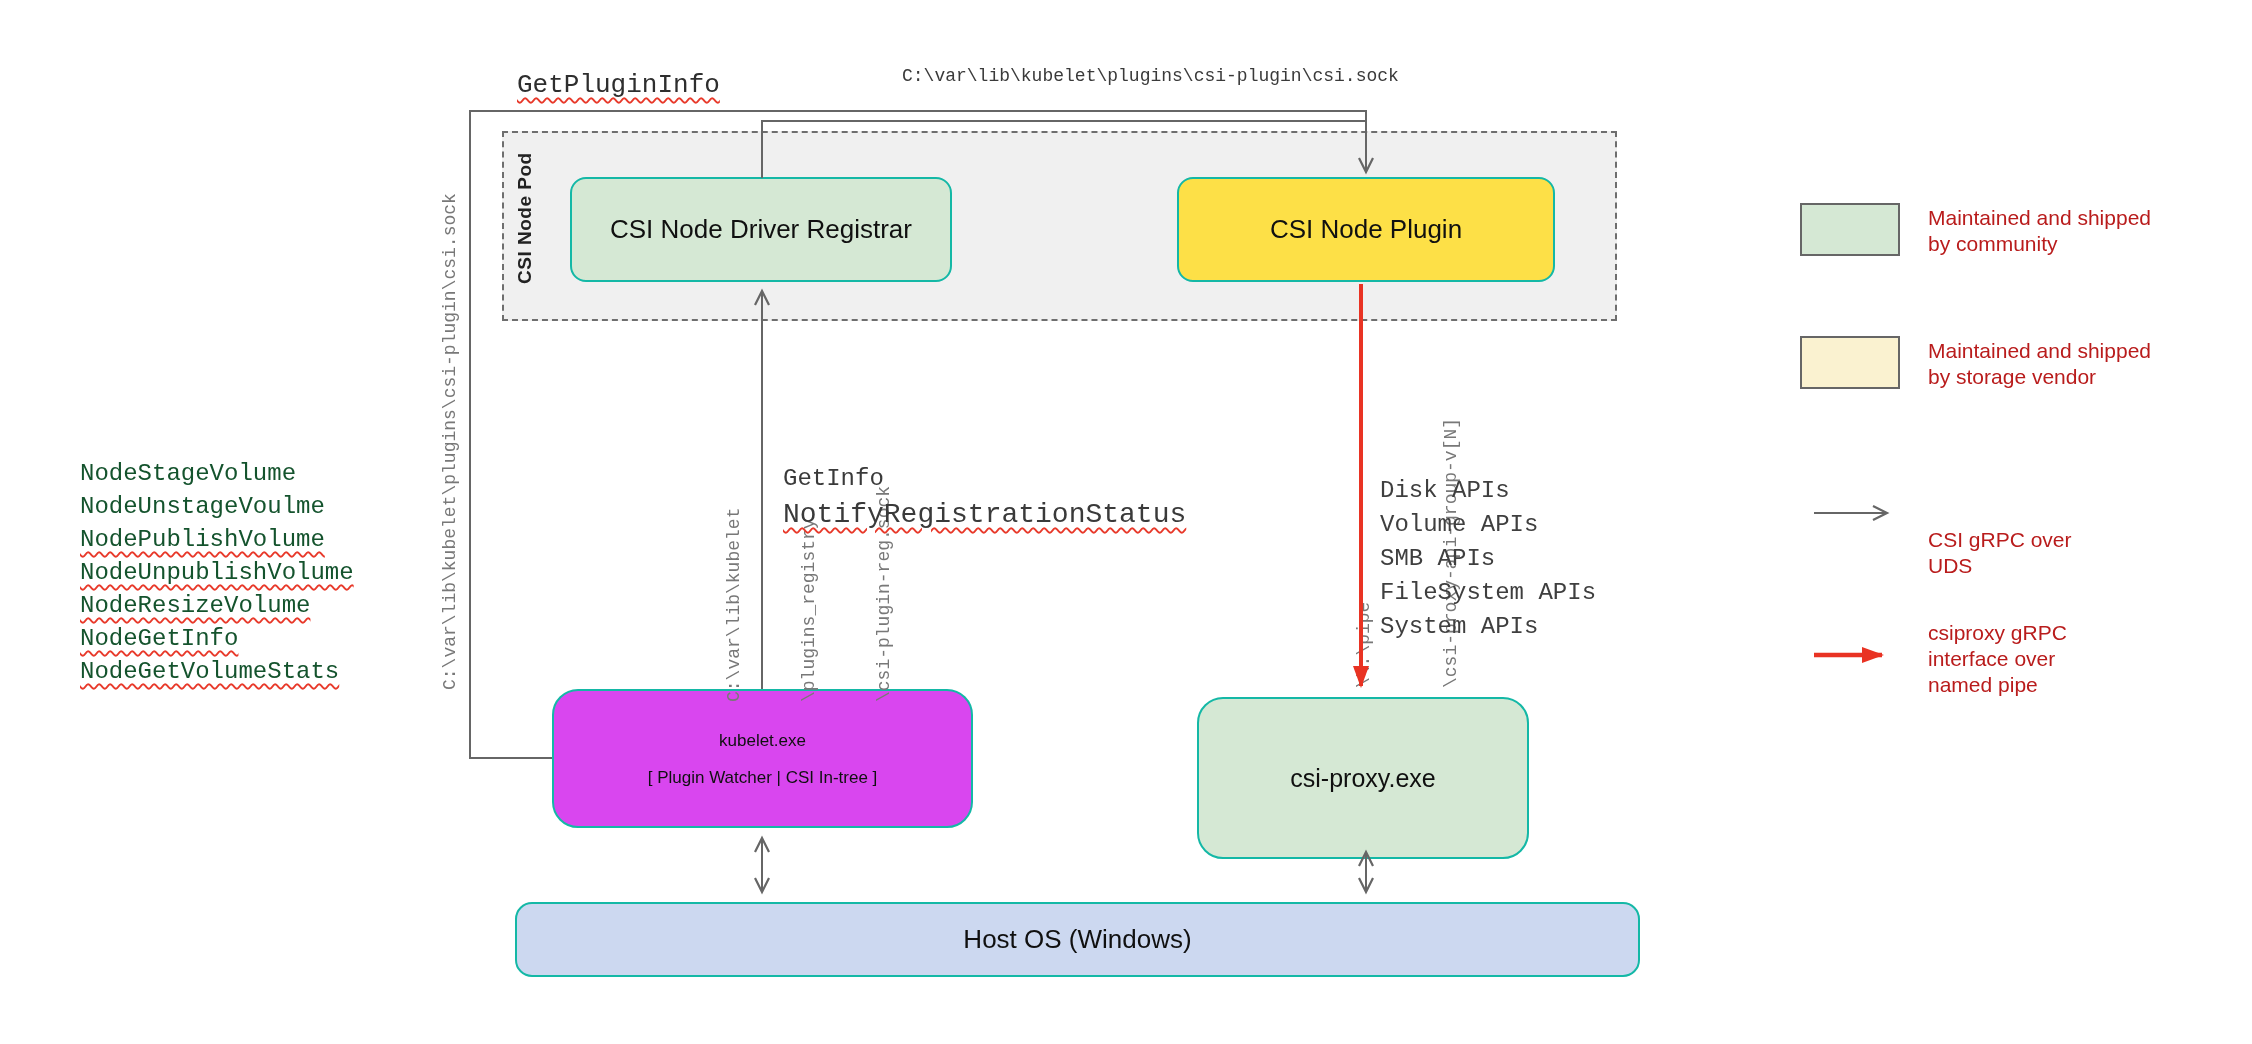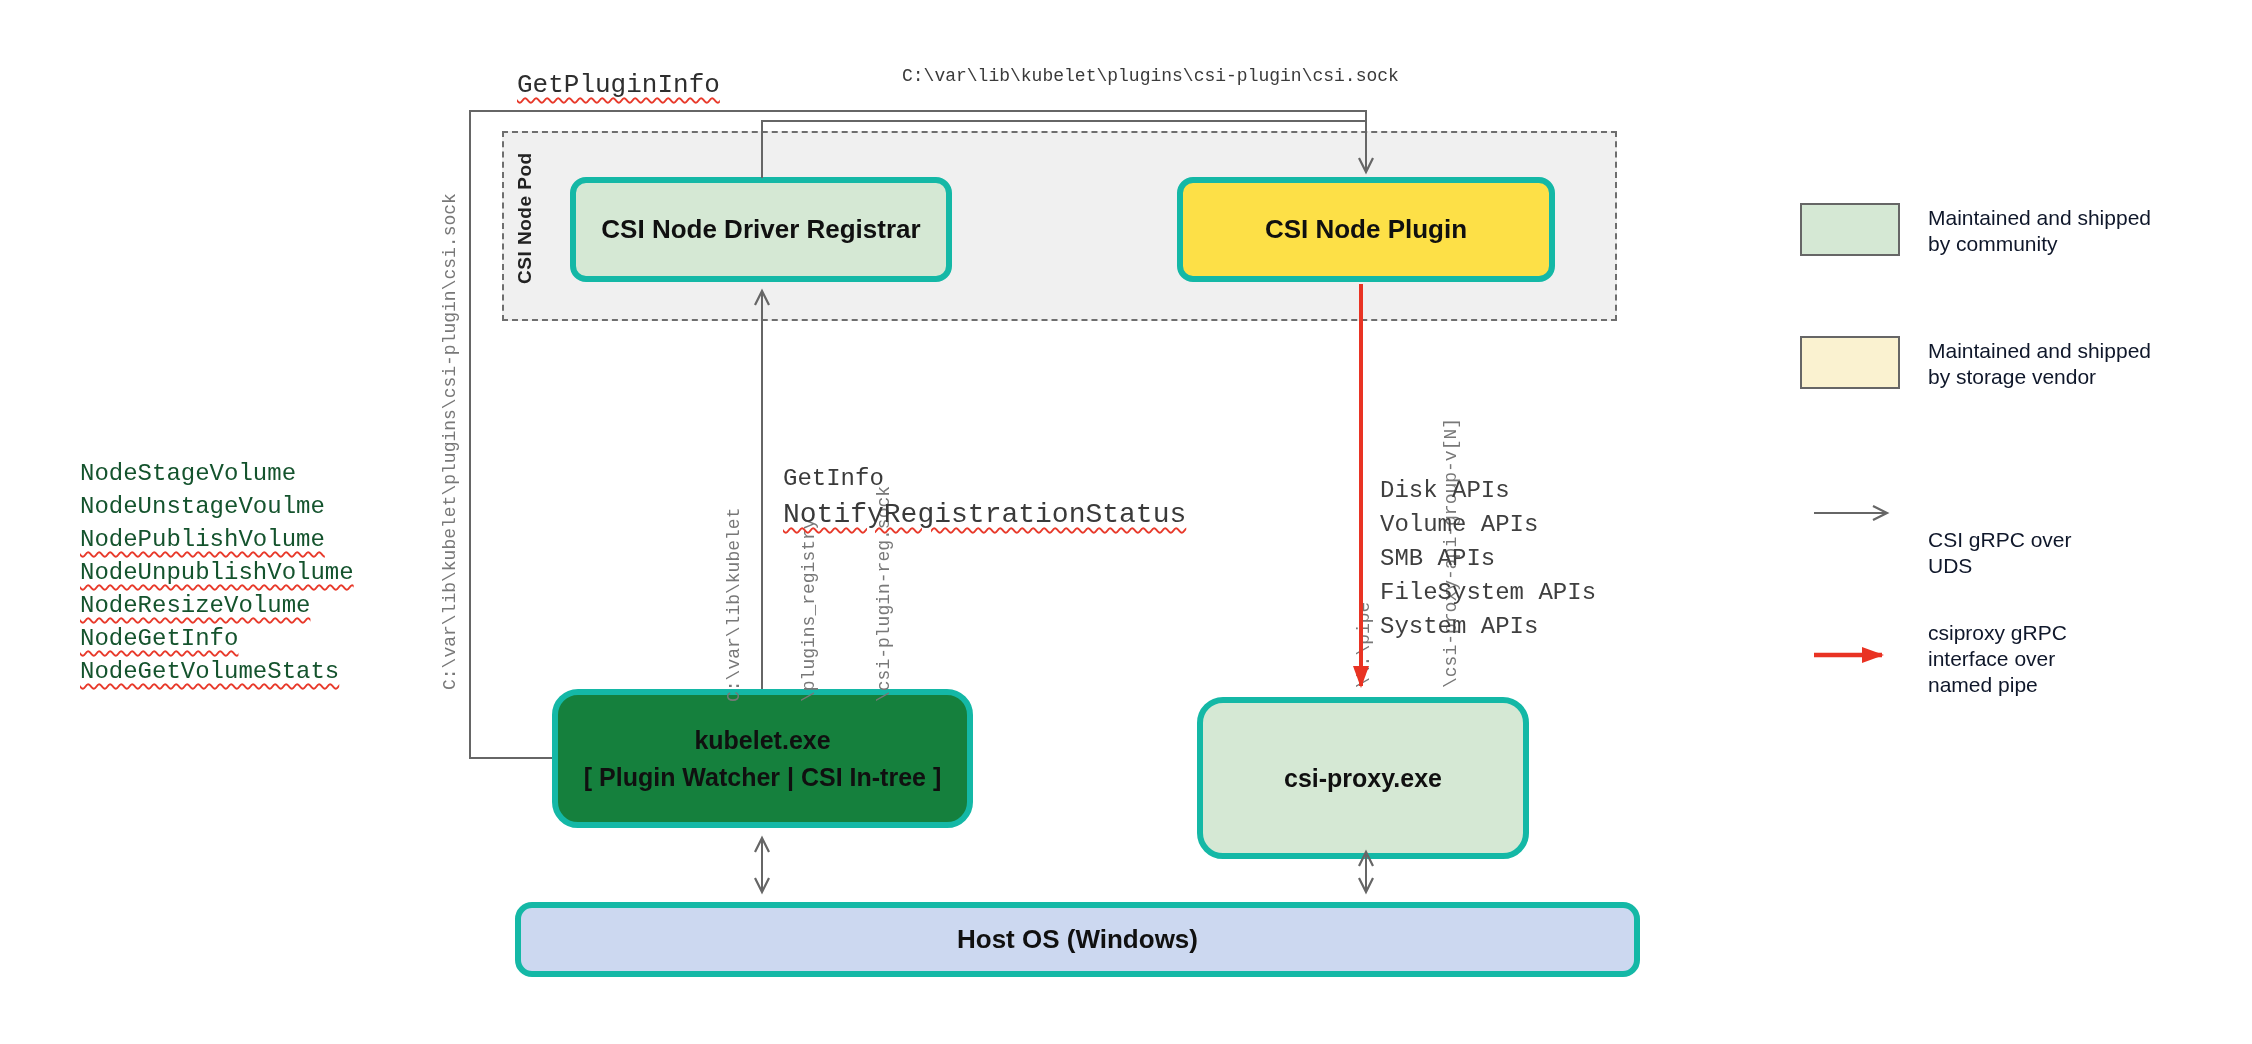--- a/index.html
+++ b/index.html
@@ -1,51 +1,51 @@
 <!DOCTYPE html>
 <html><head>
 <meta charset="utf-8">
 <style>
   html,body{margin:0;padding:0;background:#fff;}
   #canvas{position:relative;width:2252px;height:1044px;background:#ffffff;overflow:hidden;
           font-family:"Liberation Sans",sans-serif;}
   .abs{position:absolute;box-sizing:border-box;}
   .box{position:absolute;box-sizing:border-box;display:flex;flex-direction:column;
        justify-content:center;text-align:center;color:#101010;
-       border:6px solid #14b8a6;font-weight:bold;}
+       border:2px solid #14b8a6;}
   .mono{font-family:"Liberation Mono","DejaVu Sans Mono",monospace;}
   .sans{font-family:"Liberation Sans",sans-serif;}
   .rot{position:absolute;transform:rotate(-90deg);transform-origin:0 0;white-space:pre;}
   .sq{text-decoration-line:underline;text-decoration-style:wavy;
       text-decoration-color:#e8392a;text-decoration-thickness:2px;text-underline-offset:5px;}
   .dim{color:#787878;}
   .dark{color:#3a3a3a;}
   .label26{font-size:26px;}
   svg.overlay{position:absolute;left:0;top:0;z-index:50;pointer-events:none;}
-  .legend-text{position:absolute;font-size:21px;line-height:26px;color:#0f172a;}
+  .legend-text{position:absolute;font-size:21px;line-height:26px;color:#b91c1c;}
 </style>
 </head>
 <body>
 
 <div id="canvas">
 
   <div class="abs" style="left:502px;top:131px;width:1115px;height:190px;background:#f0f0f0;
               border:2px dashed #6e6e6e;"></div>
   <div class="rot sans" style="left:514px;top:284px;font-size:19px;font-weight:600;color:#222;letter-spacing:0.5px;">CSI Node Pod</div>
 
   <div class="box label26" style="left:570px;top:177px;width:382px;height:105px;border-radius:16px;background:#d5e8d4;">
     <span>CSI Node Driver Registrar</span>
   </div>
 
   <div class="box label26" style="left:1177px;top:177px;width:378px;height:105px;border-radius:16px;background:#fde047;">
     <span>CSI Node Plugin</span>
   </div>
 
-  <div class="box" style="left:552px;top:689px;width:421px;height:139px;border-radius:26px;background:#15803d;
-              font-size:25px;line-height:37px;">
+  <div class="box" style="left:552px;top:689px;width:421px;height:139px;border-radius:26px;background:#d946ef;
+              font-size:17px;line-height:37px;">
     <span>kubelet.exe</span>
     <span>[ Plugin Watcher | CSI In-tree ]</span>
   </div>
 
   <div class="box" style="left:1197px;top:697px;width:332px;height:162px;border-radius:26px;background:#d5e8d4;
               font-size:25px;">
     <span>csi-proxy.exe</span>
   </div>
 
   <div class="box label26" style="left:515px;top:902px;width:1125px;height:75px;border-radius:17px;background:#ccd8f0;">

